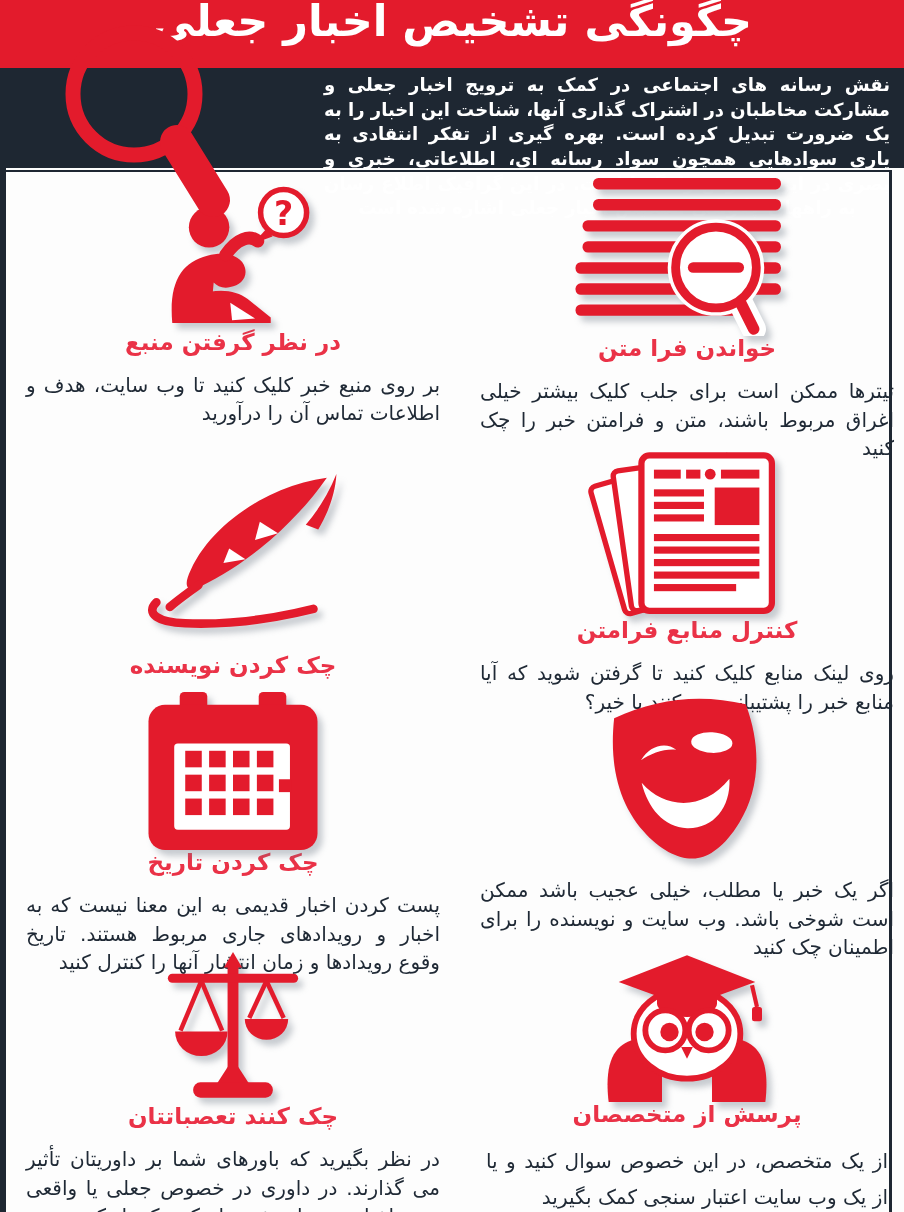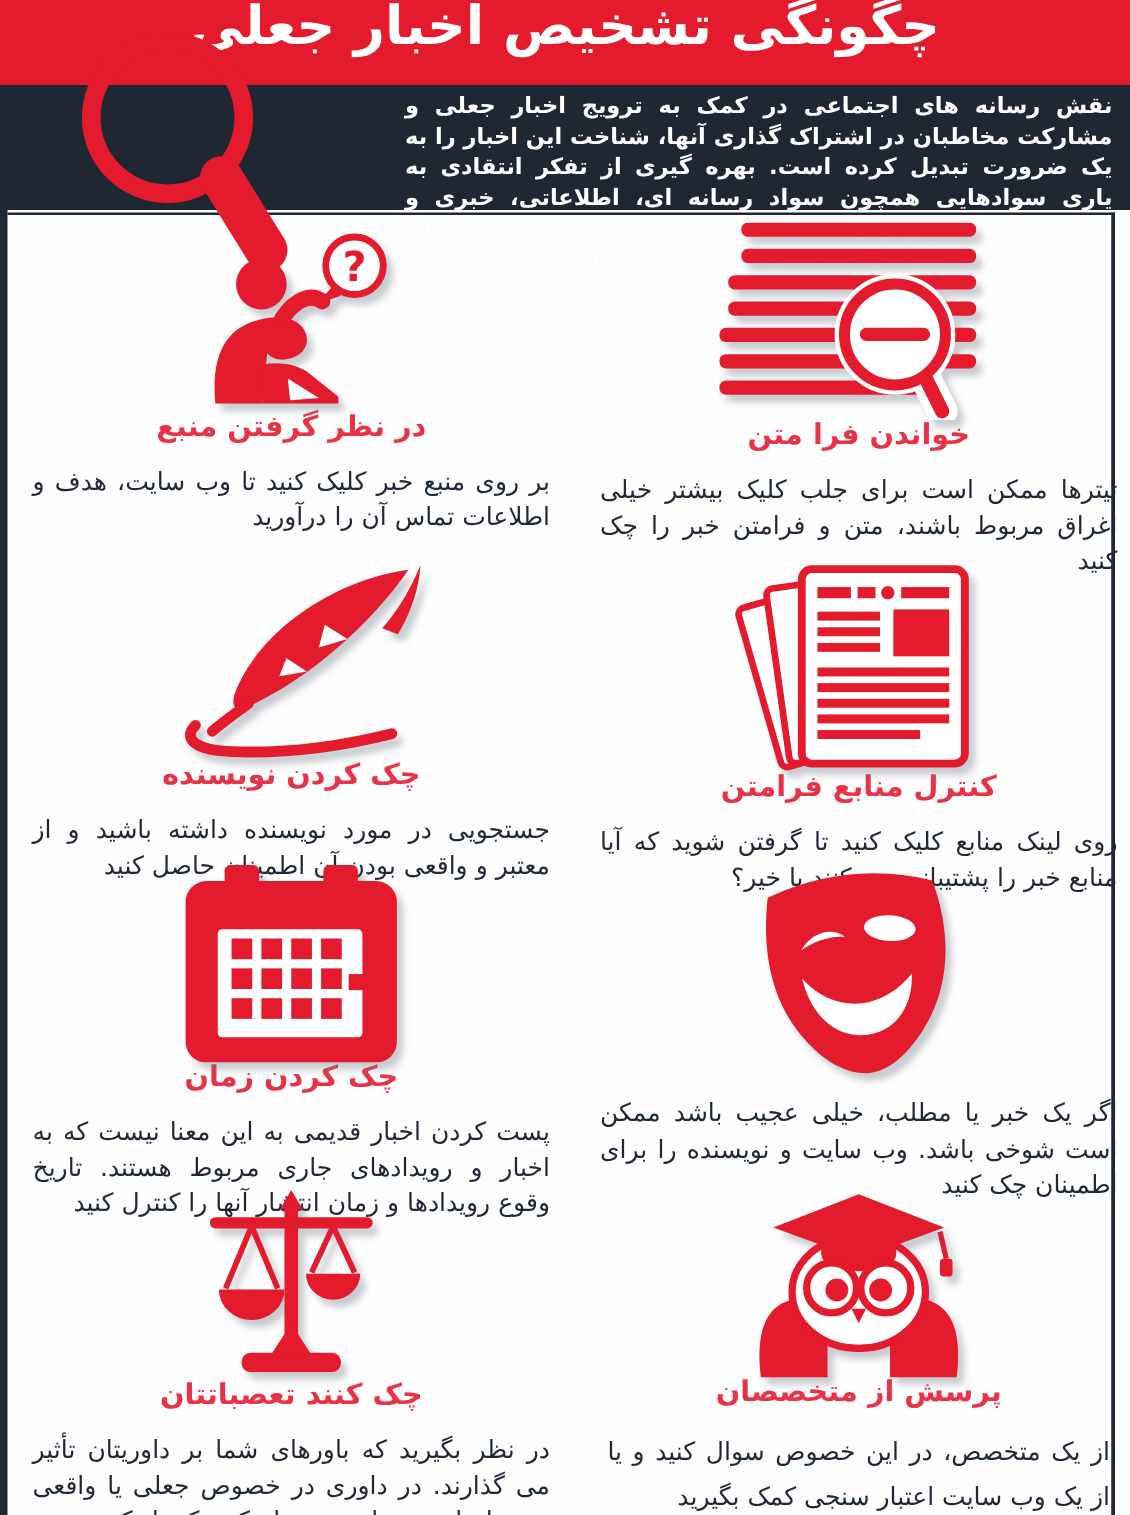--- a/index.html
+++ b/index.html
@@ -134,21 +134,20 @@
       <svg width="238" height="158" viewBox="0 0 240 165">
         <path d="M218,6 C158,14 98,54 76,102 C68,118 71,127 85,120 C136,96 186,52 218,6 Z" fill="#e31b2c"></path>
         <path d="M228,2 C220,22 209,40 196,55 L209,60 C220,42 227,21 228,2 Z" fill="#e31b2c"></path>
         <path d="M148,52 L167,64 L143,71 Z" fill="#fff"></path>
         <path d="M116,80 L133,91 L110,95 Z" fill="#fff"></path>
         <path d="M84,118 C72,127 62,134 54,141" stroke="#e31b2c" stroke-width="9" stroke-linecap="round" fill="none"></path>
         <path d="M40,136 C28,148 42,157 70,158 C120,160 168,152 204,143" stroke="#e31b2c" stroke-width="9" stroke-linecap="round" fill="none"></path>
       </svg>
     </div>
     <h2 class="heading">چک کردن نویسنده</h2>
-    <p class="body">جستجویی در مورد نویسنده داشته باشید و از معتبر و واقعی بودن آن اطمینان حاصل کنید</p>
   </div>
 
   <div class="cell">
     <div class="icon-box">
       <svg width="226" height="168" viewBox="0 0 230 188">
         <g stroke="#e31b2c" fill="#fff">
           <rect x="24" y="22" width="126" height="148" rx="6" stroke-width="6" transform="rotate(-16 87 96)"></rect>
           <rect x="42" y="14" width="134" height="158" rx="6" stroke-width="6" transform="rotate(-8 109 93)"></rect>
           <rect x="64" y="6" width="146" height="174" rx="9" stroke-width="7"></rect>
         </g>
@@ -192,21 +191,21 @@
             <rect x="100" y="90" width="18" height="18"></rect>
             <rect x="126" y="90" width="18" height="18"></rect>
           <rect x="150" y="95" width="14" height="14"></rect>
           <rect x="48" y="116" width="18" height="18"></rect>
             <rect x="74" y="116" width="18" height="18"></rect>
             <rect x="100" y="116" width="18" height="18"></rect>
             <rect x="126" y="116" width="18" height="18"></rect>
         </g>
       </svg>
     </div>
-    <h2 class="heading">چک کردن زمان</h2>
+    <h2 class="heading">چک کردن تاریخ</h2>
     <p class="body">پست کردن اخبار قدیمی به این معنا نیست که به اخبار و رویدادهای جاری مربوط هستند. تاریخ وقوع رویدادها و زمان انتشار آنها را کنترل کنید</p>
   </div>
 
   <div class="cell">
     <div class="icon-box">
       <svg width="200" height="172" viewBox="0 0 210 200">
         <g transform="rotate(-6 105 100)">
           <path d="M28,22 C80,4 132,4 182,22 C196,78 186,124 160,158 C140,184 121,194 105,194 C88,194 66,182 48,156 C24,122 16,78 28,22 Z" fill="#e31b2c"></path>
           <path d="M54,74 C65,58 85,55 96,66 C83,63 66,67 54,74 Z" fill="#fff"></path>
           <ellipse cx="138" cy="62" rx="24" ry="12" fill="#fff" transform="rotate(9 138 62)"></ellipse>

